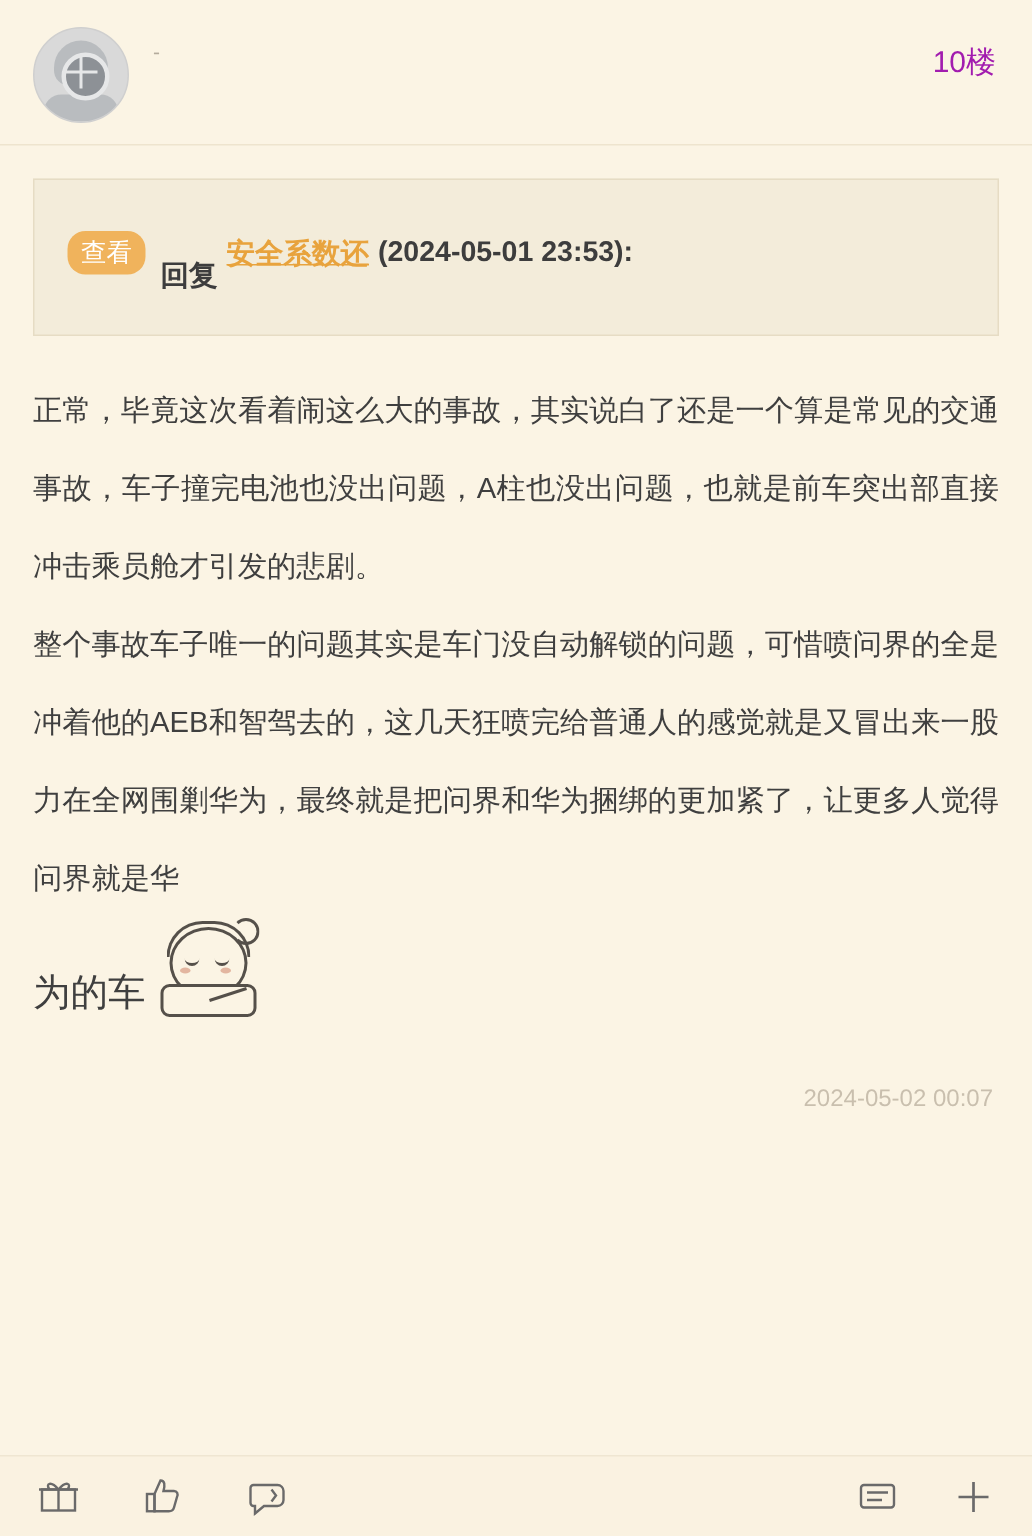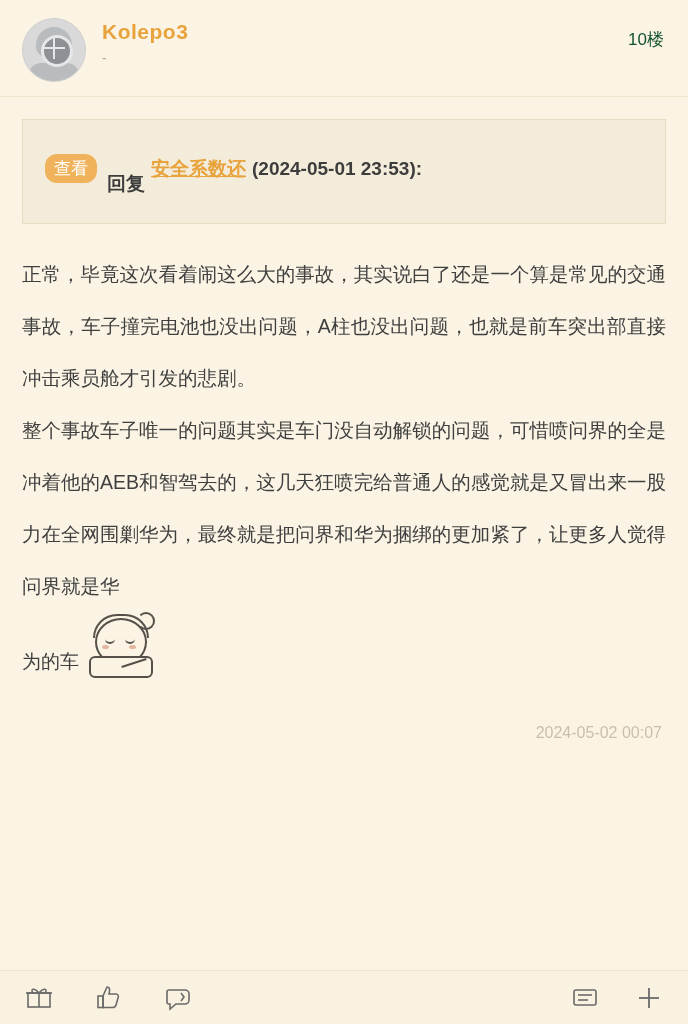--- a/index.html
+++ b/index.html
@@ -97,22 +97,22 @@
   }
   .meta-sub {
     color: #b4ab9c;
     font-size: 14px;
     margin-top: 6px;
   }
   .floor {
     position: absolute;
     right: 24px;
     top: 28px;
-    color: #14532d;
-    font-size: 17px;
+    color: #a21caf;
+    font-size: 20px;
   }
 
   .divider {
     height: 1px;
     background: #eee4ce;
     margin: 4px 0 0 0;
   }
 
   
   .quote {
@@ -172,21 +172,21 @@
   .para2 {
     margin-top: 0;
   }
   .emote-line {
     display: flex;
     align-items: flex-end;
     margin: 0 22px;
     height: 70px;
   }
   .emote-tail {
-    font-size: 19px;
+    font-size: 25px;
     color: #3f3f3f;
     line-height: 40px;
   }
   .emote {
     width: 84px;
     height: 70px;
     position: relative;
     margin-left: 2px;
     flex: 0 0 auto;
   }
@@ -307,21 +307,20 @@
 
 <div class="post-header">
   <div class="avatar">
     <div class="body"></div>
     <div class="head"></div>
     <div class="visor"></div>
     <div class="cross-v"></div>
     <div class="cross-h"></div>
   </div>
   <div class="header-text">
-    <div class="username">Kolepo3</div>
     <div class="meta-sub">-</div>
   </div>
   <div class="floor">10楼</div>
 </div>
 <div class="divider"></div>
 
 <div class="quote">
   <div class="quote-head">
     <span class="view-badge">查看</span>
     <span class="reply-label">回复</span>

